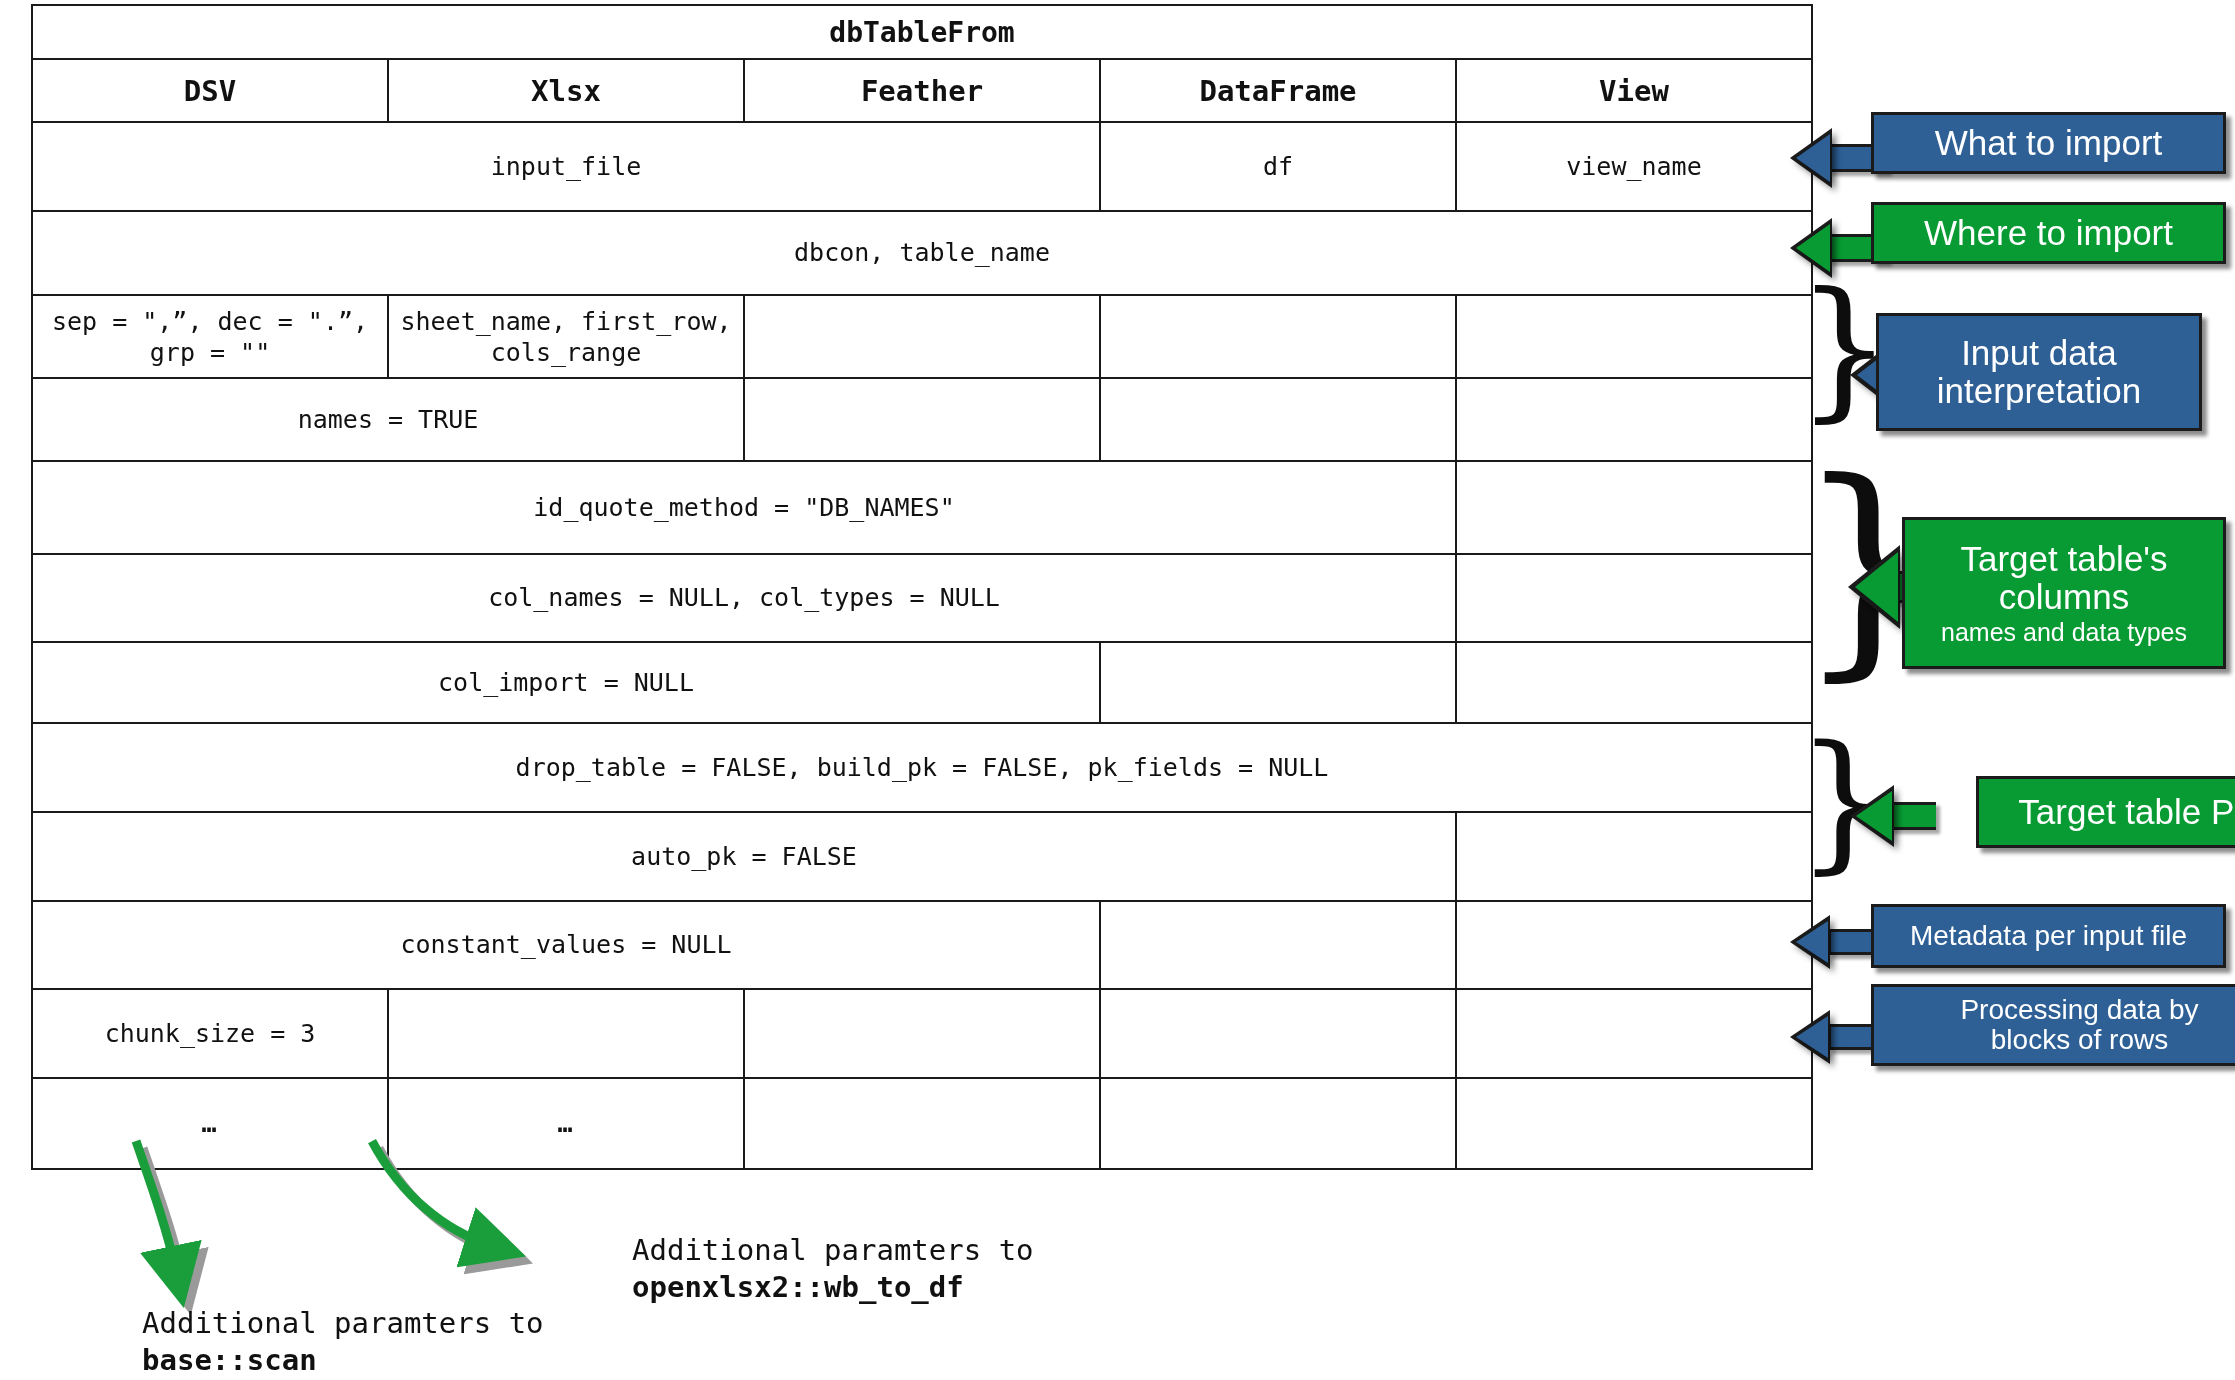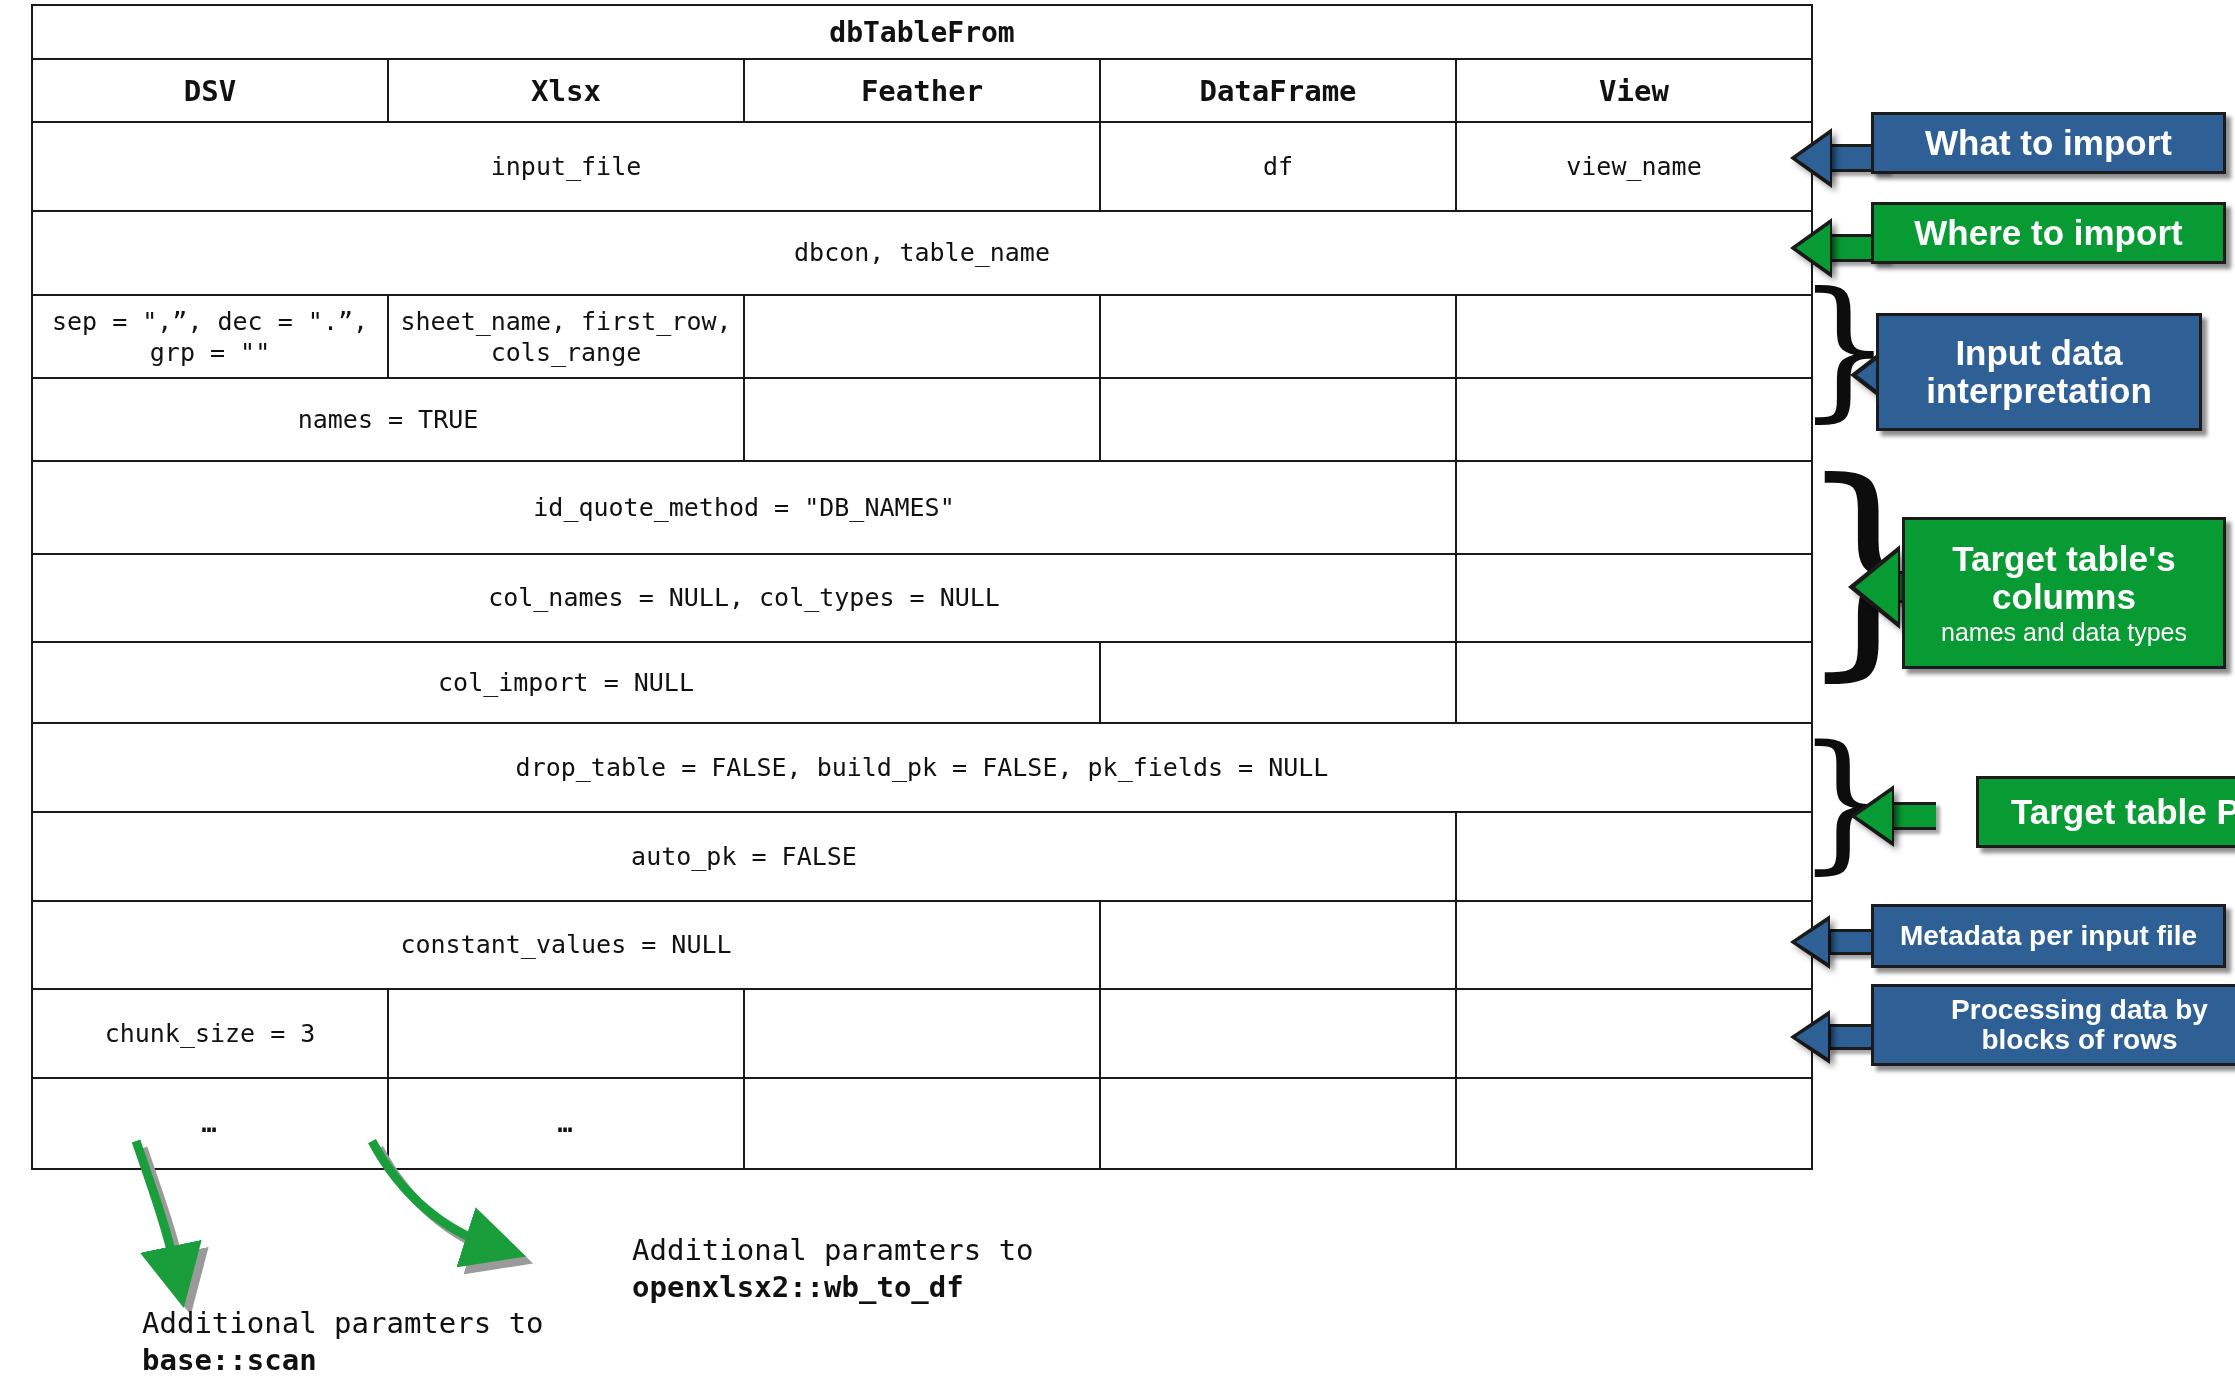--- a/index.html
+++ b/index.html
@@ -41,21 +41,21 @@
     box-sizing:border-box;
     border:3px solid #1b1b1b;
     color:#ffffff;
     font-family:"Liberation Sans",sans-serif;
     display:flex;flex-direction:column;
     align-items:center;justify-content:center;
     box-shadow:5px 5px 4px rgba(0,0,0,0.45);
     text-align:center;
     padding:2px 8px;
   }
-  .callout .main{line-height:1.08;font-weight:bold;}
+  .callout .main{line-height:1.08;}
   .callout .sub{line-height:1.08;}
 
   .arrow-group{position:absolute;}
   .arrow-stem{
     position:absolute;
     border:3px solid #1b1b1b;
     box-sizing:border-box;
     box-shadow:4px 4px 3px rgba(0,0,0,0.35);
   }
   .arrow-head{

